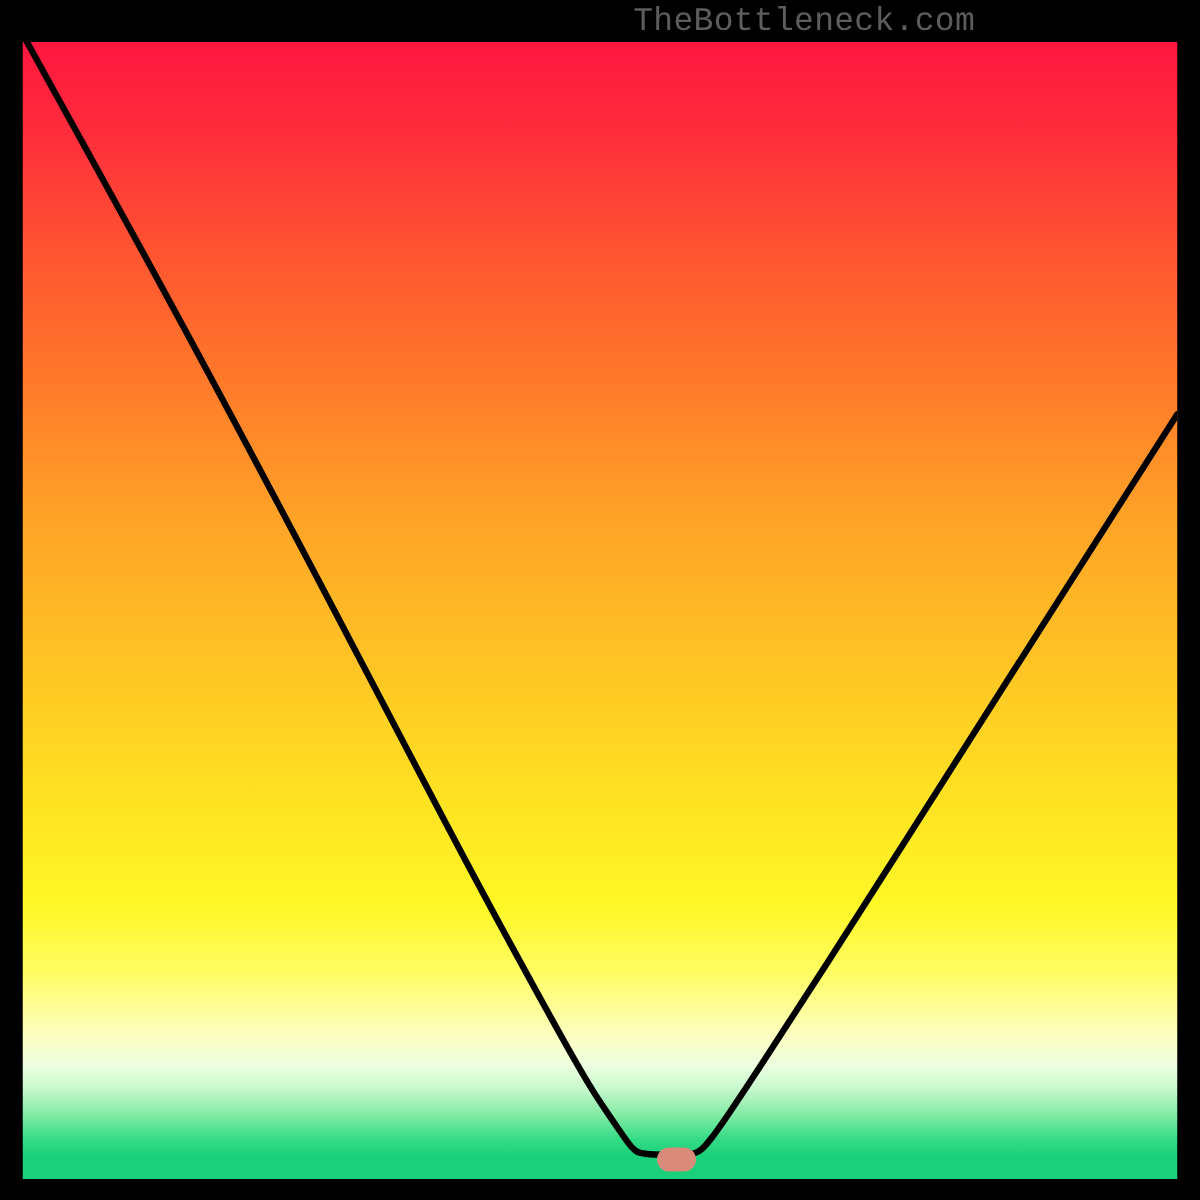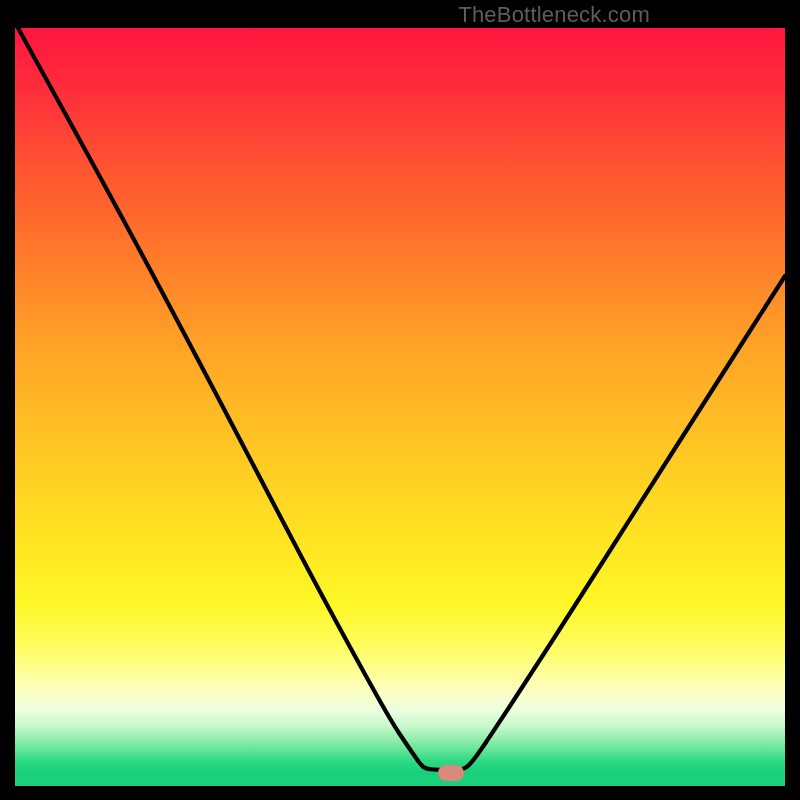--- a/index.html
+++ b/index.html
@@ -9,20 +9,21 @@
     height: 800px;
     background: #000;
     font-family: Arial, Helvetica, sans-serif;
     overflow: hidden;
   }
   .frame {
     position: relative;
     width: 660px;
     height: 800px;
     background: #000;
+    font-family: Liberation Mono, monospace;
   }
   .watermark {
     position: absolute;
     top: 2px;
     right: 10px;
     color: #5d5d5d;
     font-size: 22px;
     font-weight: 500;
     letter-spacing: 0.2px;
     z-index: 5;

